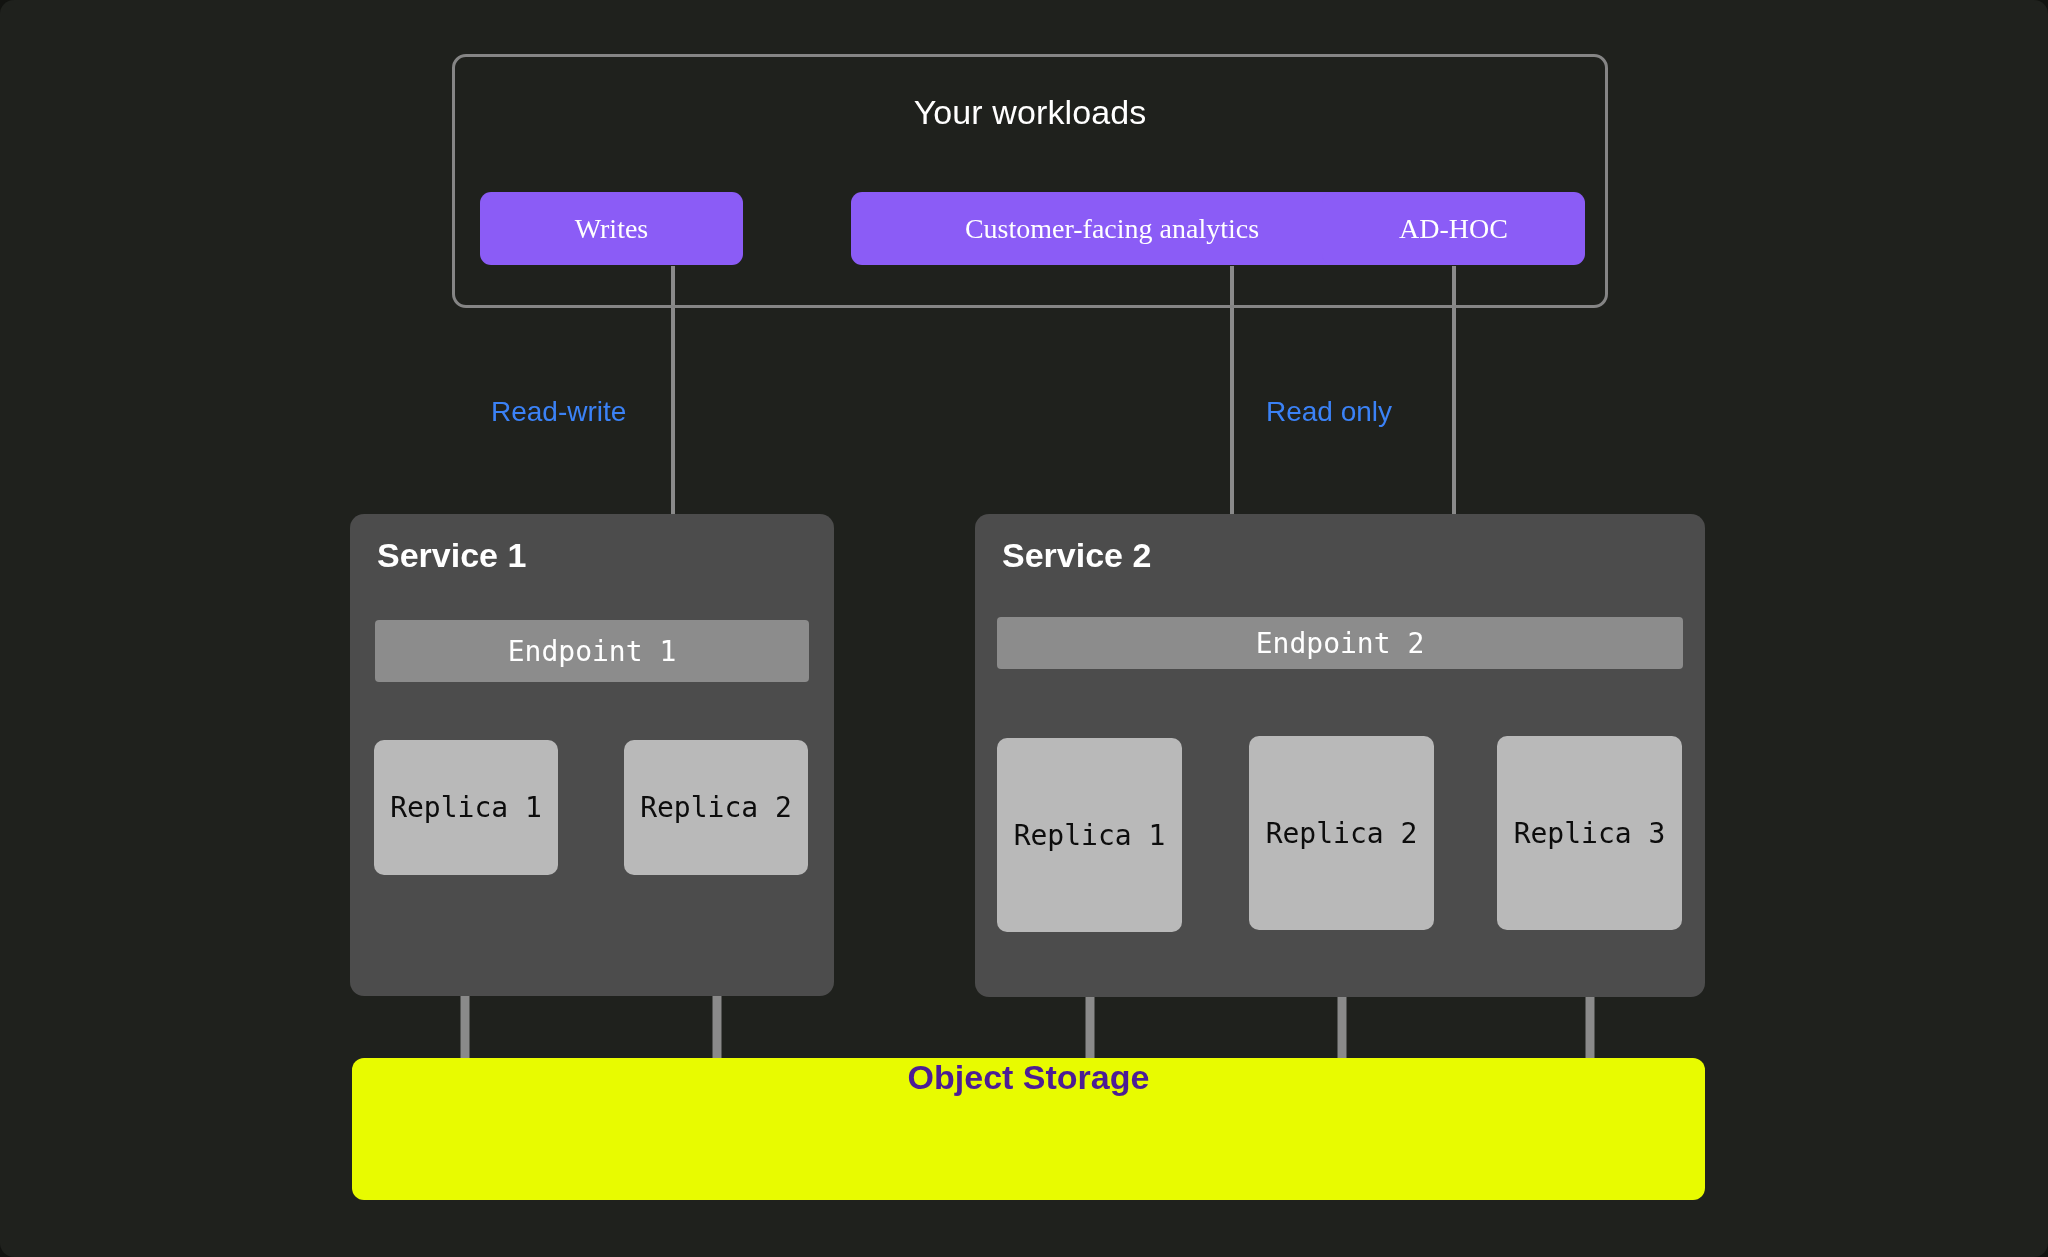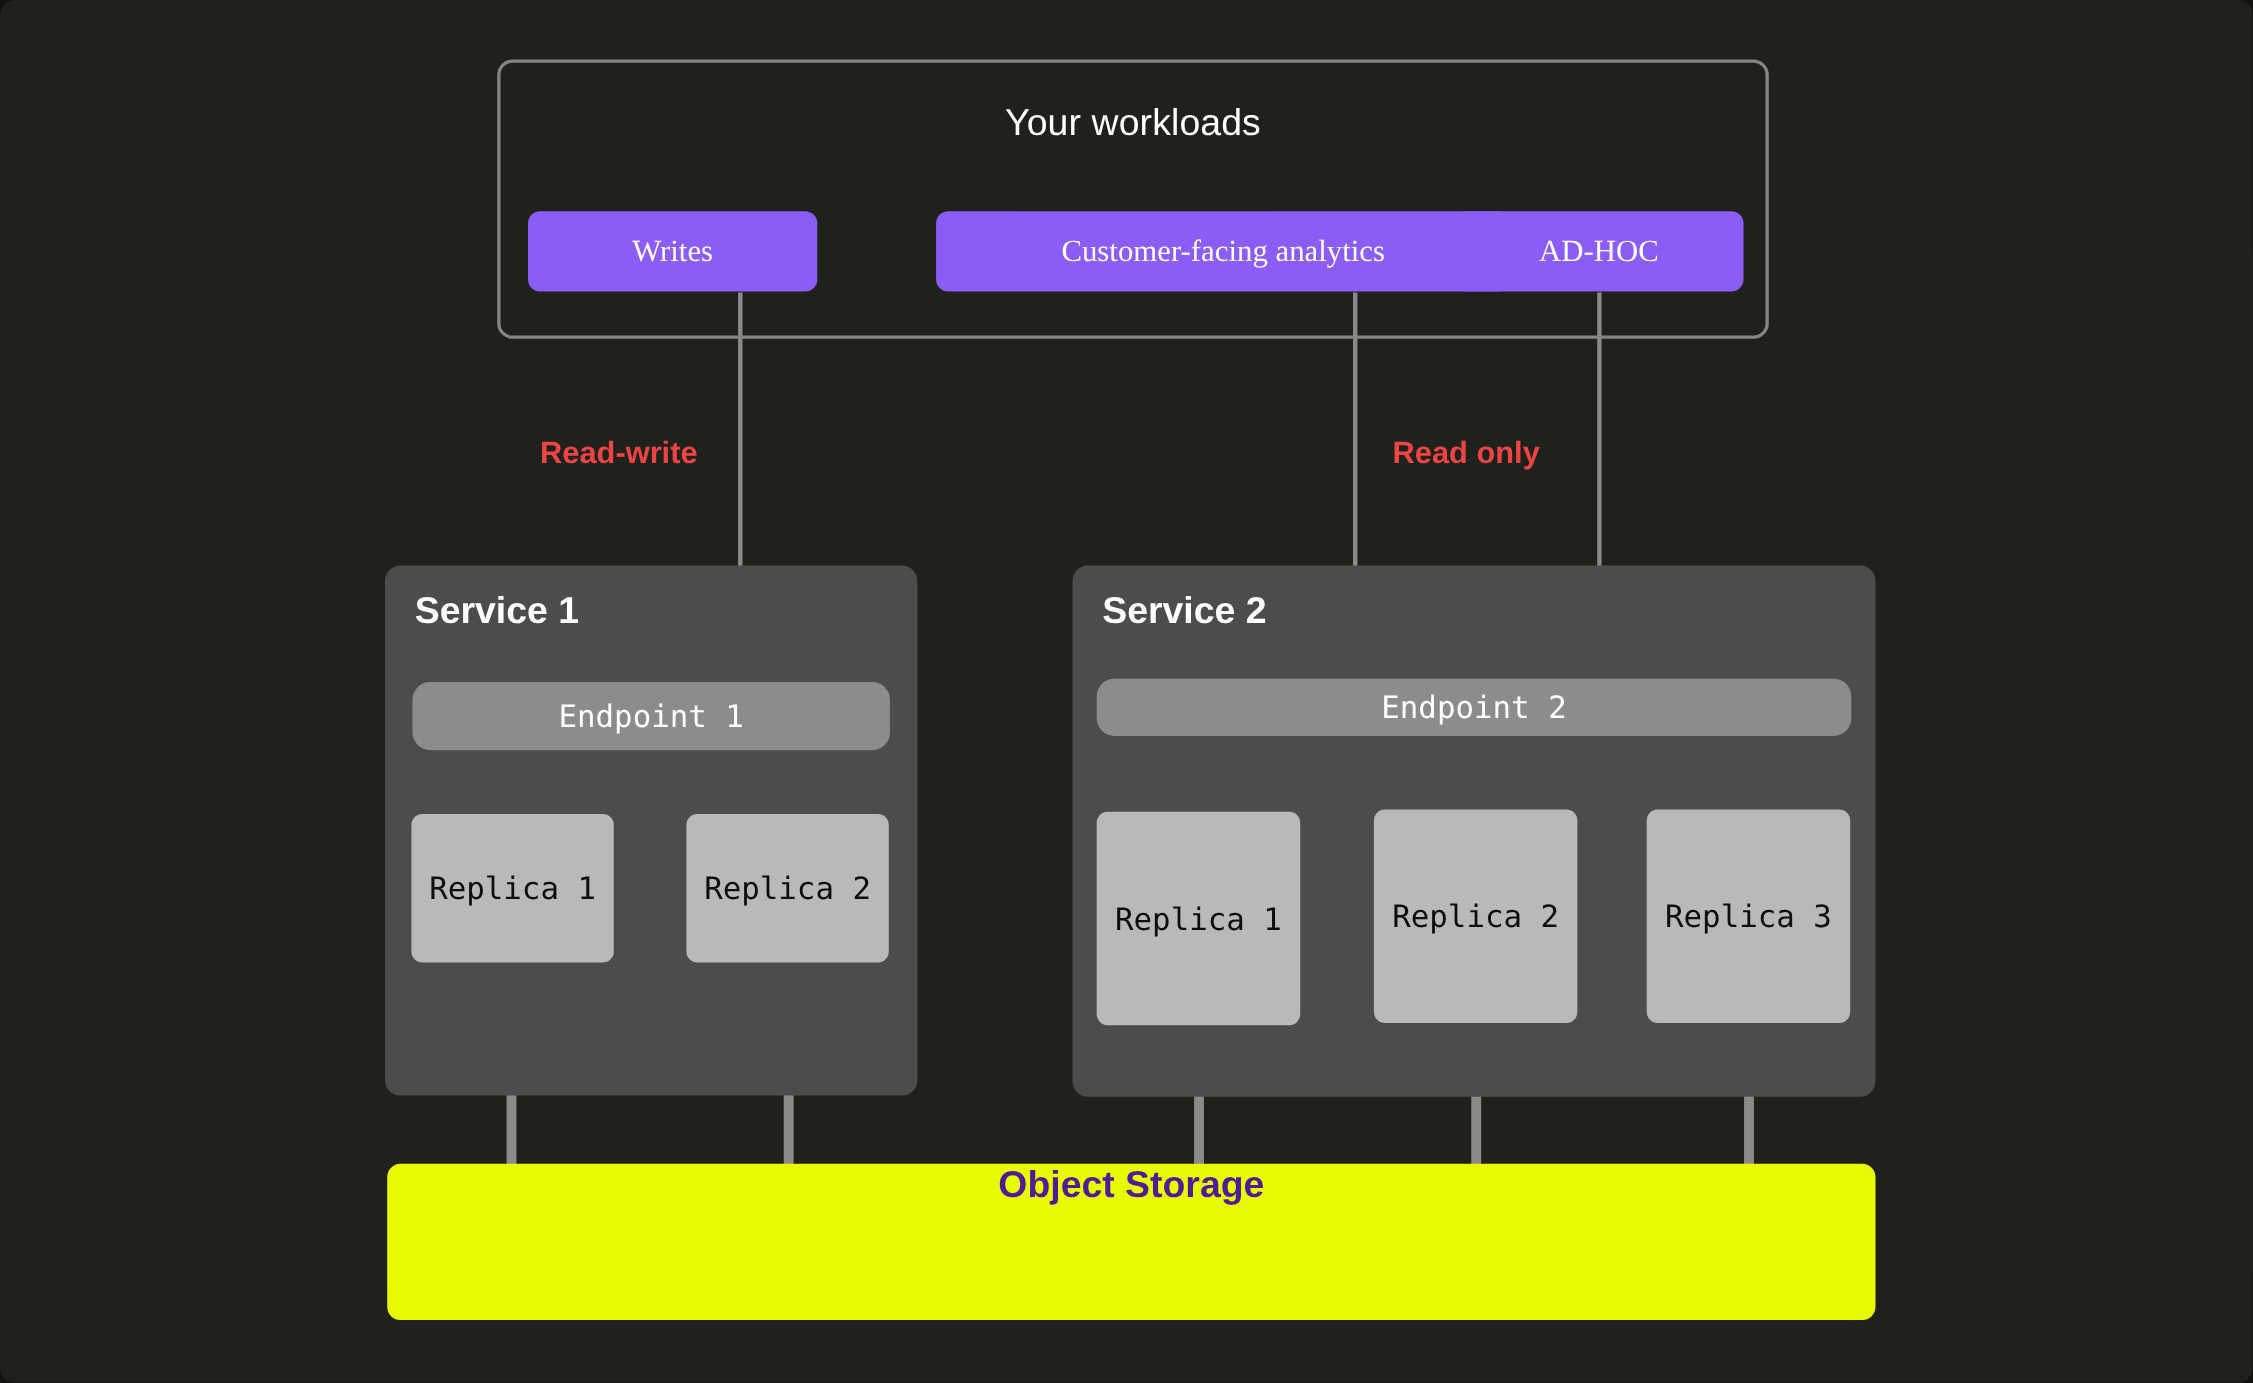--- a/index.html
+++ b/index.html
@@ -68,23 +68,23 @@
     justify-content: center;
     box-sizing: border-box;
   }
   .chip-writes       { left: 480px;  top: 192px; width: 263px; height: 73px; }
   .chip-analytics    { left: 851px;  top: 192px; width: 522px; height: 73px; }
   .chip-adhoc        { left: 1322px; top: 192px; width: 263px; height: 73px; }
 
   
   .edge-label {
     position: absolute;
-    color: #ef4444;
-    font-size: 28px;
-    font-weight: bold;
+    color: #3b82f6;
+    font-size: 28px;
+    font-weight: normal;
     white-space: nowrap;
   }
   .label-read-write { left: 491px;  top: 396px; }
   .label-read-only  { left: 1266px; top: 396px; }
 
   
   .service {
     position: absolute;
     background: #4c4c4c;
     border-radius: 14px;
@@ -97,21 +97,21 @@
     left: 27px;
     top: 22px;
     color: #ffffff;
     font-size: 34px;
     font-weight: bold;
   }
 
   .endpoint {
     position: absolute;
     background: #8c8c8c;
-    border-radius: 16px;
+    border-radius: 4px;
     color: #ffffff;
     font-family: "DejaVu Sans Mono", "Liberation Mono", monospace;
     font-size: 28px;
     display: flex;
     align-items: center;
     justify-content: center;
   }
   .endpoint-1 { left: 375px;  top: 620px; width: 434px; height: 62px; }
   .endpoint-2 { left: 997px;  top: 617px; width: 686px; height: 52px; }
 

